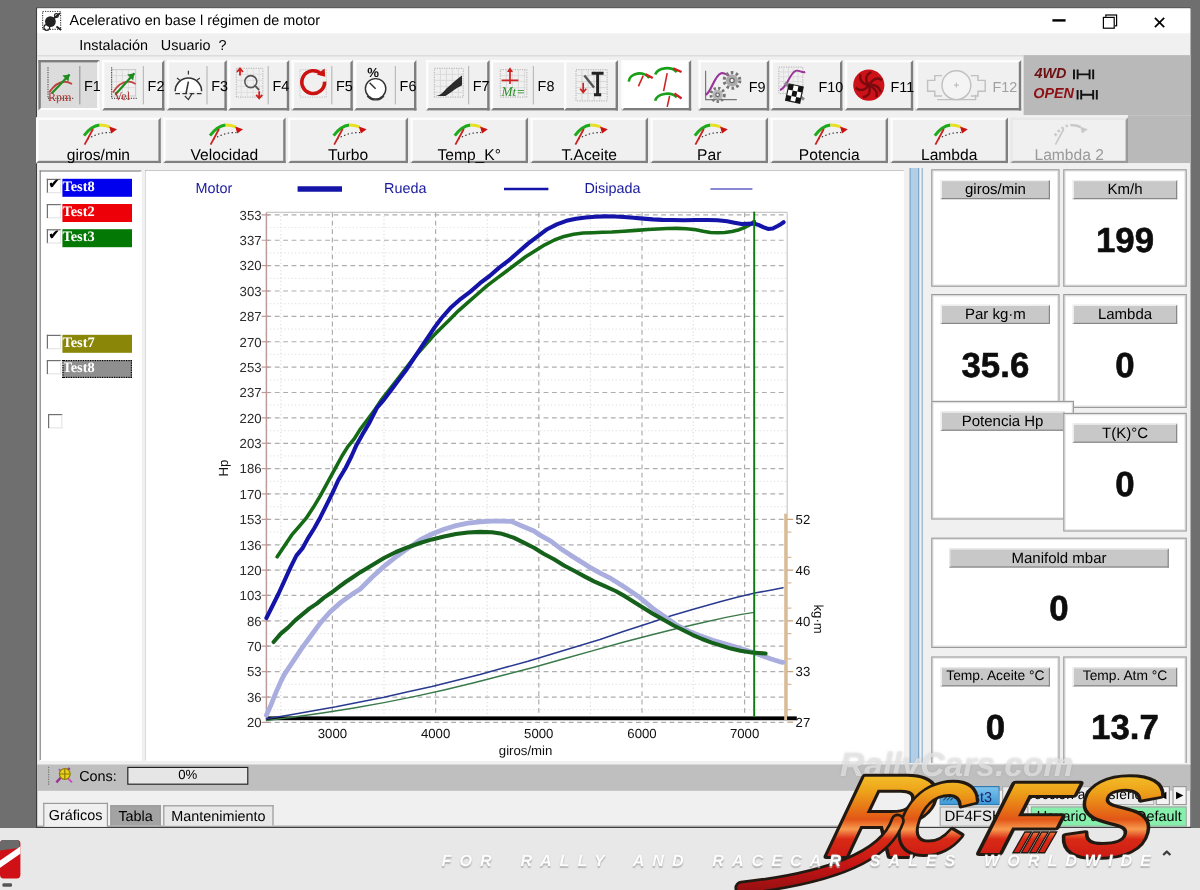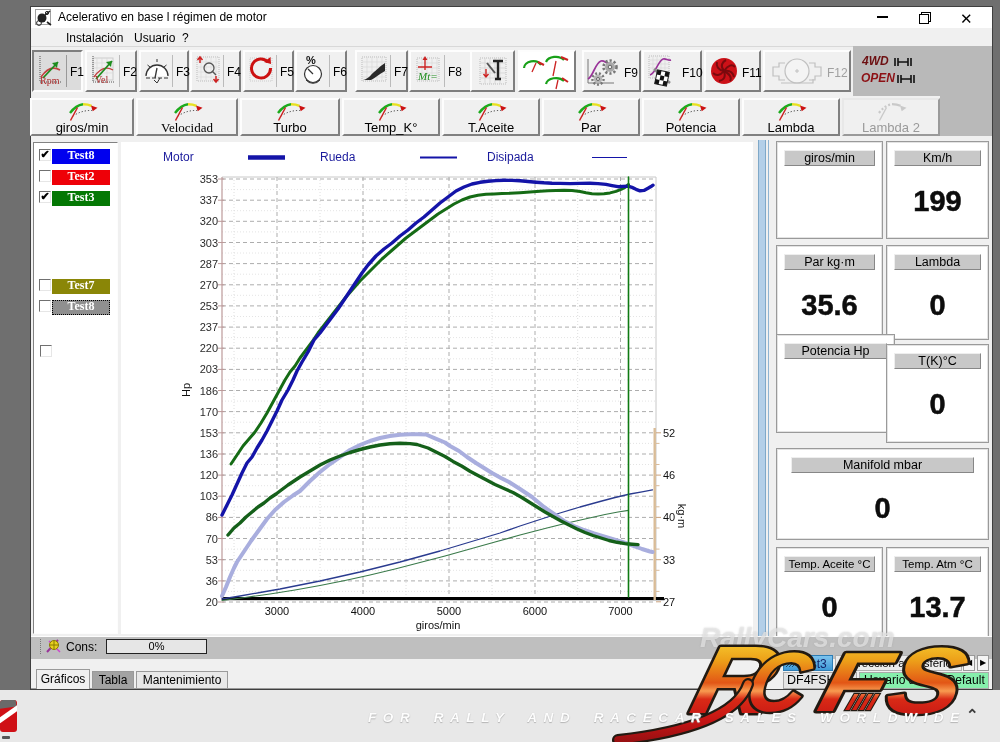--- a/index.html
+++ b/index.html
@@ -2,21 +2,21 @@
 <html><head>
 <meta charset="utf-8">
 <style>
 html,body{margin:0;padding:0;} *{-webkit-font-smoothing:antialiased;}
 body{width:1000px;height:742px;position:relative;overflow:hidden;background:#6f6f6f;
  font-family:"Liberation Sans",sans-serif;}
 .abs{position:absolute;}
 .win{left:30px;top:6px;width:963px;height:684px;background:#f0f0f0;border:1px solid #3f3f3f;box-sizing:border-box;}
 .sunken{border-style:solid;border-width:1px;border-color:#828282 #fdfdfd #fdfdfd #828282;box-sizing:border-box;background:#fff;}
 .cb{width:12px;height:12px;background:#fff;border:1px solid;border-color:#707070 #e6e6e6 #e6e6e6 #707070;box-sizing:border-box;font:bold 11px "Liberation Sans";line-height:9px;text-align:center;}
-.tlabel{width:58px;height:15px;font:bold 12px "Liberation Serif",serif;color:#fff;text-align:center;line-height:13px;}
+.tlabel{width:58px;height:15px;font:bold 12px "Liberation Serif",serif;color:#fff;line-height:13px;}
 .tabbtn{border-style:solid;border-width:2px;border-color:#fdfdfd #808080 #808080 #fdfdfd;box-sizing:border-box;background:#f0f0f0;text-align:center;}
 .tb{border-style:solid;border-width:2px;border-color:#fdfdfd #7e7e7e #7e7e7e #fdfdfd;box-sizing:border-box;background:#f0f0f0;}
 .dispbox{background:#fff;border:1px solid #9a9a9a;box-shadow:inset 0 0 0 1px #e3e3e3;}
 .disphdr{position:absolute;left:7px;right:7px;top:8px;height:16px;background:#c8c8c8;border:1px solid;border-color:#eee #878787 #878787 #eee;box-sizing:border-box;text-align:center;font:12.5px "Liberation Sans";line-height:14px;color:#000;white-space:nowrap;overflow:hidden;}
 .dispnum{position:absolute;left:0;right:0;text-align:center;font:bold 29px/29px "Liberation Sans";color:#0d0d0d;-webkit-text-stroke:0.5px #0d0d0d;}
 </style>
 </head>
 <body>
 
 <div class="abs" style="left:0;top:690px;width:1000px;height:52px;background:#e8e8e8;"></div>
@@ -255,21 +255,21 @@
         <g fill="none">
 <path d="M5 12 Q11 4 18 3.2" stroke="#1cab1c" stroke-width="2.4"></path>
 <path d="M18 3.2 Q23 3.2 26.5 4.8" stroke="#e8e020" stroke-width="2.4"></path>
 <path d="M26 4.5 l6.5 2.2 -4.8 3.6 z" fill="#cc1111" stroke="none"></path>
 <path d="M8 15 Q17 9 27 9.5" stroke="#222" stroke-width="0.9" stroke-dasharray="1.2 2"></path>
 <path d="M12.5 6.5 L5.5 19.5" stroke="#cc2222" stroke-width="1.5"></path>
 </g>
       </svg>
  <div style="font-size:13px;line-height:13px;margin-top:-4px;">giros/min</div>
 </div>
-<div class="abs tabbtn" style="left:136px;top:98px;width:102px;height:38px;font-family:Liberation Serif, serif;">
+<div class="abs tabbtn" style="left:136px;top:98px;width:102px;height:38px;">
  <svg width="34" height="20" style="margin-top:1px;">
         <g fill="none">
 <path d="M5 12 Q11 4 18 3.2" stroke="#1cab1c" stroke-width="2.4"></path>
 <path d="M18 3.2 Q23 3.2 26.5 4.8" stroke="#e8e020" stroke-width="2.4"></path>
 <path d="M26 4.5 l6.5 2.2 -4.8 3.6 z" fill="#cc1111" stroke="none"></path>
 <path d="M8 15 Q17 9 27 9.5" stroke="#222" stroke-width="0.9" stroke-dasharray="1.2 2"></path>
 <path d="M12.5 6.5 L5.5 19.5" stroke="#cc2222" stroke-width="1.5"></path>
 </g>
       </svg>
  <div style="font-size:13px;line-height:13px;margin-top:-4px;">Velocidad</div>

